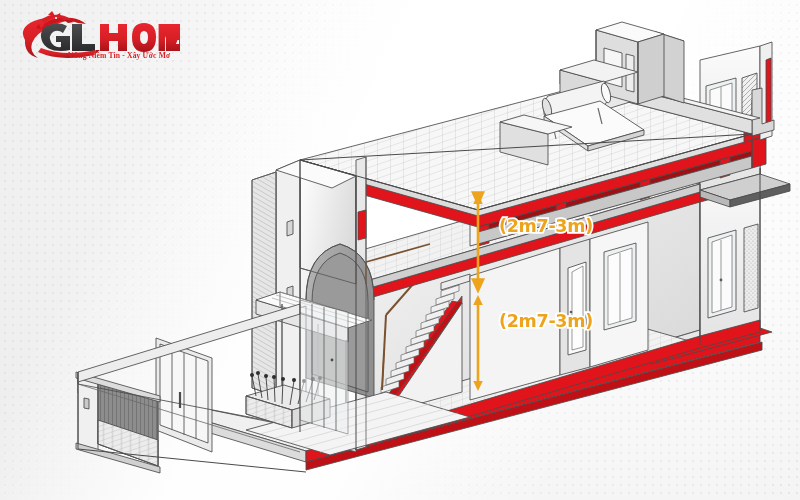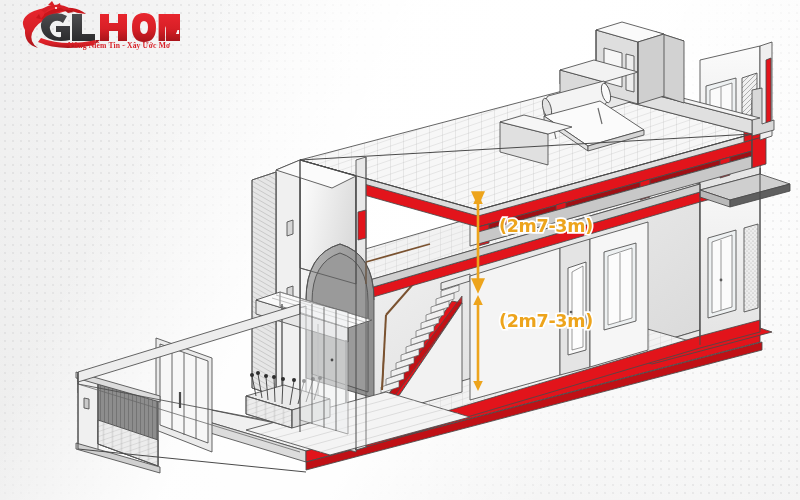--- a/index.html
+++ b/index.html
@@ -33,21 +33,21 @@
   }
   .bg-sheen {
     position: absolute;
     inset: 0;
     background: linear-gradient(118deg, rgba(255,255,255,0) 20%, rgba(255,255,255,0.92) 40%, rgba(255,255,255,0.95) 55%, rgba(255,255,255,0) 76%);
   }
   
   .logo {
     position: absolute;
     left: 8px;
-    top: 0;
+    top: 10px;
     width: 172px;
     height: 56px;
     z-index: 40;
     text-align: center;
   }
   .logo svg { display: block; }
   
   .scene {
     position: absolute;
     inset: 0;

